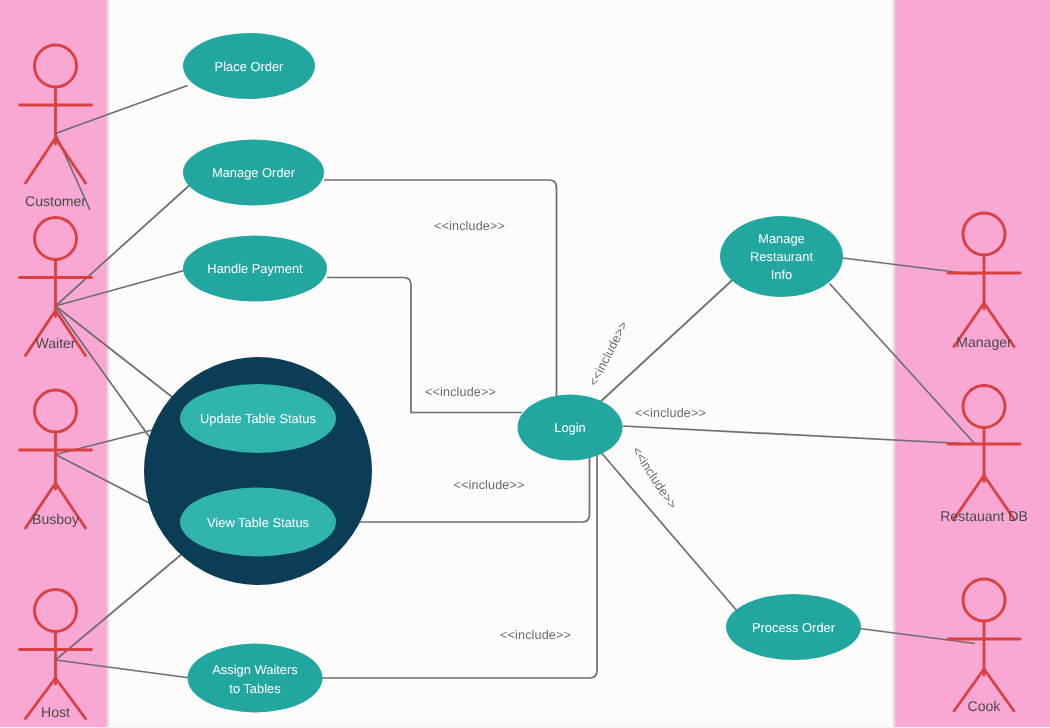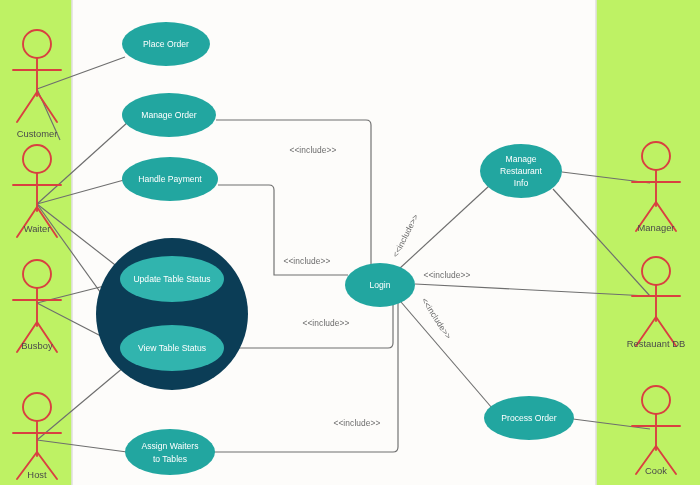--- a/index.html
+++ b/index.html
@@ -4,21 +4,21 @@
 <style>
   html, body {
     margin: 0;
     padding: 0;
     background: #ffffff;
   }
   #canvas {
     position: relative;
     width: 700px;
     height: 485px;
-    background: #bef264;
+    background: #f9a8d4;
     overflow: hidden;
     font-family: "Liberation Sans", sans-serif;
   }
   #diagram-svg {
     position: absolute;
     top: 0;
     left: 0;
     width: 700px;
     height: 485px;
   }

